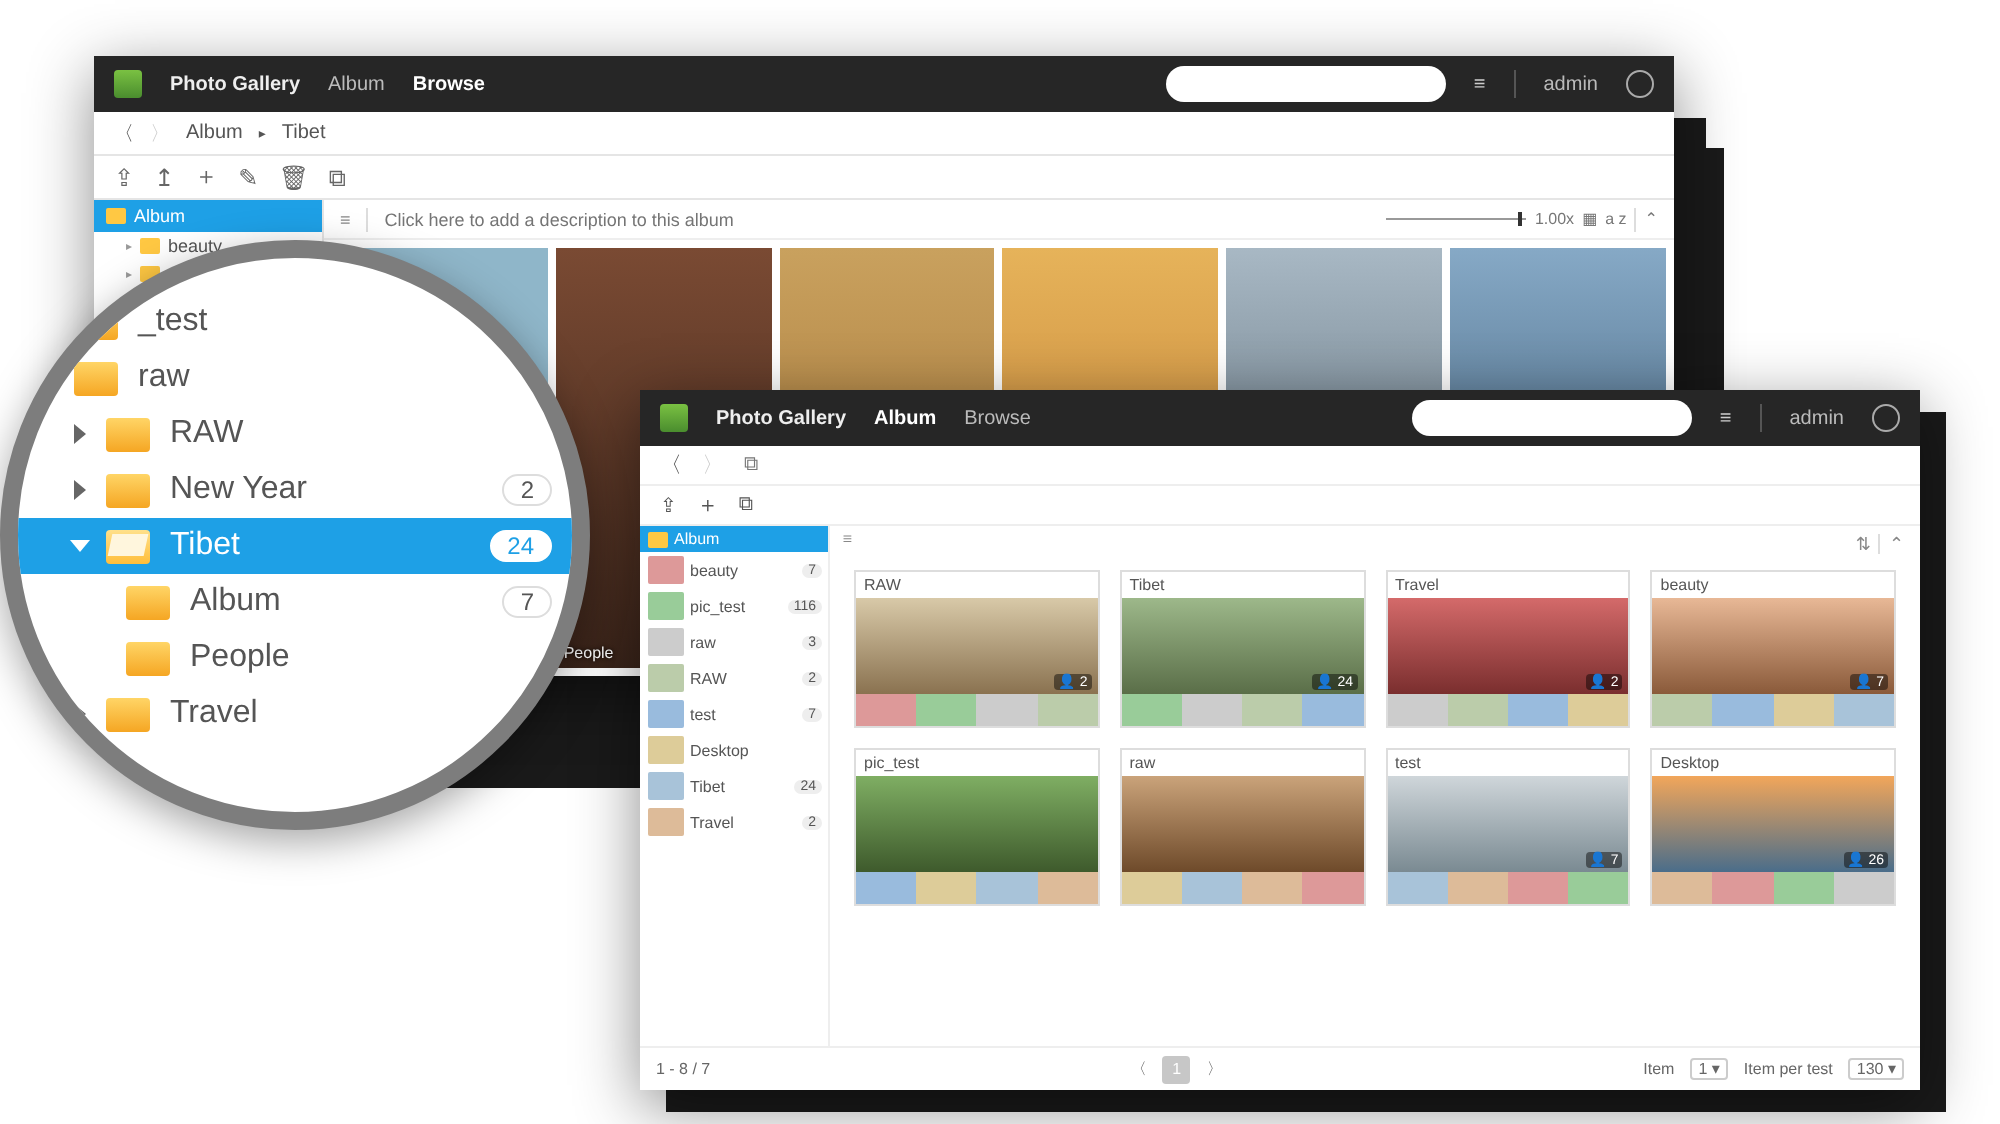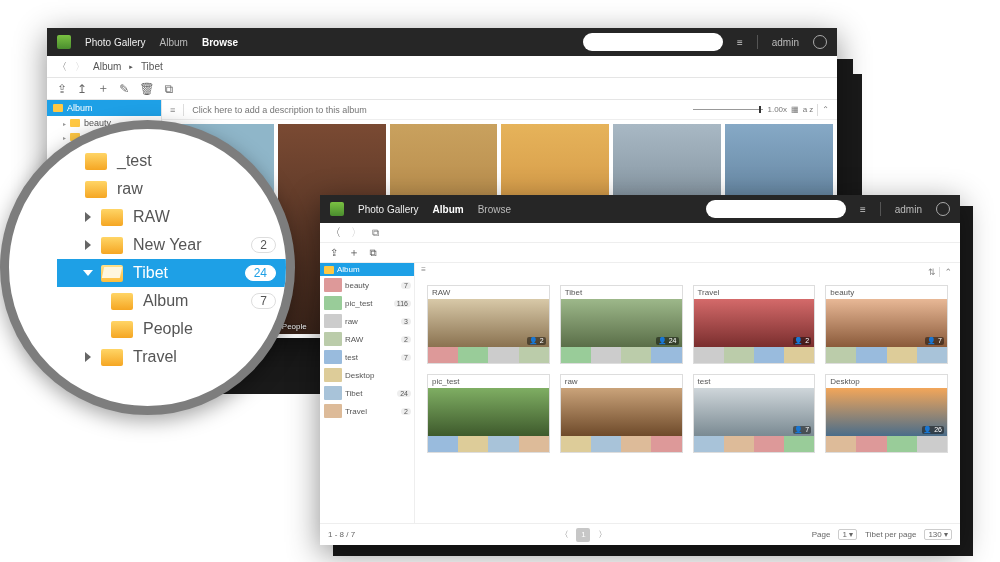--- a/index.html
+++ b/index.html
@@ -4,21 +4,21 @@
 <style>
 * { margin:0; padding:0; box-sizing:border-box; font-family:Arial,Helvetica,sans-serif; }
 body { width:1000px; height:562px; background:#fff; position:relative; overflow:hidden; }
 .shadow-block { position:absolute; background:#1a1a1a; }
 
 
 .win { position:absolute; background:#fff; box-shadow:0 8px 30px rgba(0,0,0,.45); }
 .winA { left:47px; top:28px; width:790px; height:310px; }
 .top-bar { height:28px; background:#262626; display:flex; align-items:center; color:#eee; font-size:10px; padding:0 10px; gap:14px; }
 .app-logo { width:14px; height:14px; background:linear-gradient(#7ac142,#4a8d2e); border-radius:2px; display:flex; align-items:center; justify-content:center; }
-.app-title { font-weight:normal; }
+.app-title { font-weight:bold; }
 .nav-link { color:#bbb; cursor:pointer; }
 .nav-link.active { color:#fff; font-weight:bold; }
 .spacer { flex:1; }
 .search-box { width:140px; height:18px; background:#fff; border-radius:9px; }
 .header-ico { width:14px; height:14px; border-radius:50%; border:1px solid #aaa; }
 .sub-bar { height:22px; border-bottom:1px solid #e5e5e5; display:flex; align-items:center; padding:0 10px; font-size:10px; color:#555; gap:8px; }
 .sub-bar .crumb { color:#555; }
 .icon-row { height:22px; border-bottom:1px solid #e5e5e5; display:flex; align-items:center; padding:0 10px; gap:10px; font-size:12px; color:#666; }
 .icon-row span { cursor:pointer; }
 .bodyA { display:flex; height:calc(100% - 72px); }
@@ -54,21 +54,21 @@
 .card .hero { height:48px; position:relative; }
 .card .hero .cb { position:absolute; bottom:2px; right:3px; color:#fff; font-size:7px; background:rgba(0,0,0,.45); padding:0 2px; border-radius:2px;}
 .card .thumbs { display:flex; height:16px; }
 .card .thumbs div { flex:1; }
 .footerB { height:22px; border-top:1px solid #eee; display:flex; align-items:center; padding:0 8px; font-size:8px; color:#666; gap:8px;}
 .footerB .spacer{flex:1}
 .pg-btn { width:14px; height:14px; background:#c7c7c7; color:#fff; display:flex; align-items:center; justify-content:center; border-radius:2px; font-size:8px;}
 .sel { border:1px solid #ccc; padding:0 3px; border-radius:2px; }
 
 
-.mag { position:absolute; left:0px; top:120px; width:295px; height:295px; border-radius:50%; border:9px solid #7d7d7d; background:#fff; overflow:hidden; box-shadow:0 6px 20px rgba(0,0,0,.35);padding-left:48px; }
+.mag { position:absolute; left:0px; top:120px; width:295px; height:295px; border-radius:50%; border:9px solid #7d7d7d; background:#fff; overflow:hidden; box-shadow:0 6px 20px rgba(0,0,0,.35); }
 .mag-inner { padding:18px 0 0 0; font-size:16px; color:#555; }
 .mrow { display:flex; align-items:center; padding:5px 16px 5px 28px; gap:10px; position:relative; }
 .mrow.sel { background:#1ea0e6; color:#fff; border:none; border-radius:0; }
 .mrow .tri { width:0; height:0; border-top:5px solid transparent; border-bottom:5px solid transparent; border-left:6px solid #666; }
 .mrow .tri.open { transform:rotate(90deg); }
 .mrow.sel .tri { border-left-color:#fff; }
 .big-folder { width:22px; height:17px; border-radius:2px; position:relative; }
 .bf-closed { background:linear-gradient(#ffd566,#f5a623); }
 .bf-open { background:linear-gradient(#ffe08a,#ffbe3b); }
 .bf-open::before { content:""; position:absolute; left:2px; top:2px; width:18px; height:11px; background:#fff6dd; transform:skewX(-12deg); }
@@ -348,23 +348,23 @@
         </div>
     </div>
   </div>
   <div class="footerB">
     <span>1 - 8 / 7</span>
     <span class="spacer"></span>
     <span>〈</span>
     <span class="pg-btn">1</span>
     <span>〉</span>
     <span class="spacer"></span>
-    <span>Page</span>
+    <span>Item</span>
     <span class="sel"><span>1</span> ▾</span>
-    <span>Tibet per page</span>
+    <span>Item per test</span>
     <span class="sel"><span>130</span> ▾</span>
   </div>
 </div>
 
 <div class="mag">
   <div class="mag-inner" id="mag-items">
       <div class="mrow">
         <span class="big-folder bf-closed"></span>
         <span>_test</span>
       </div>

